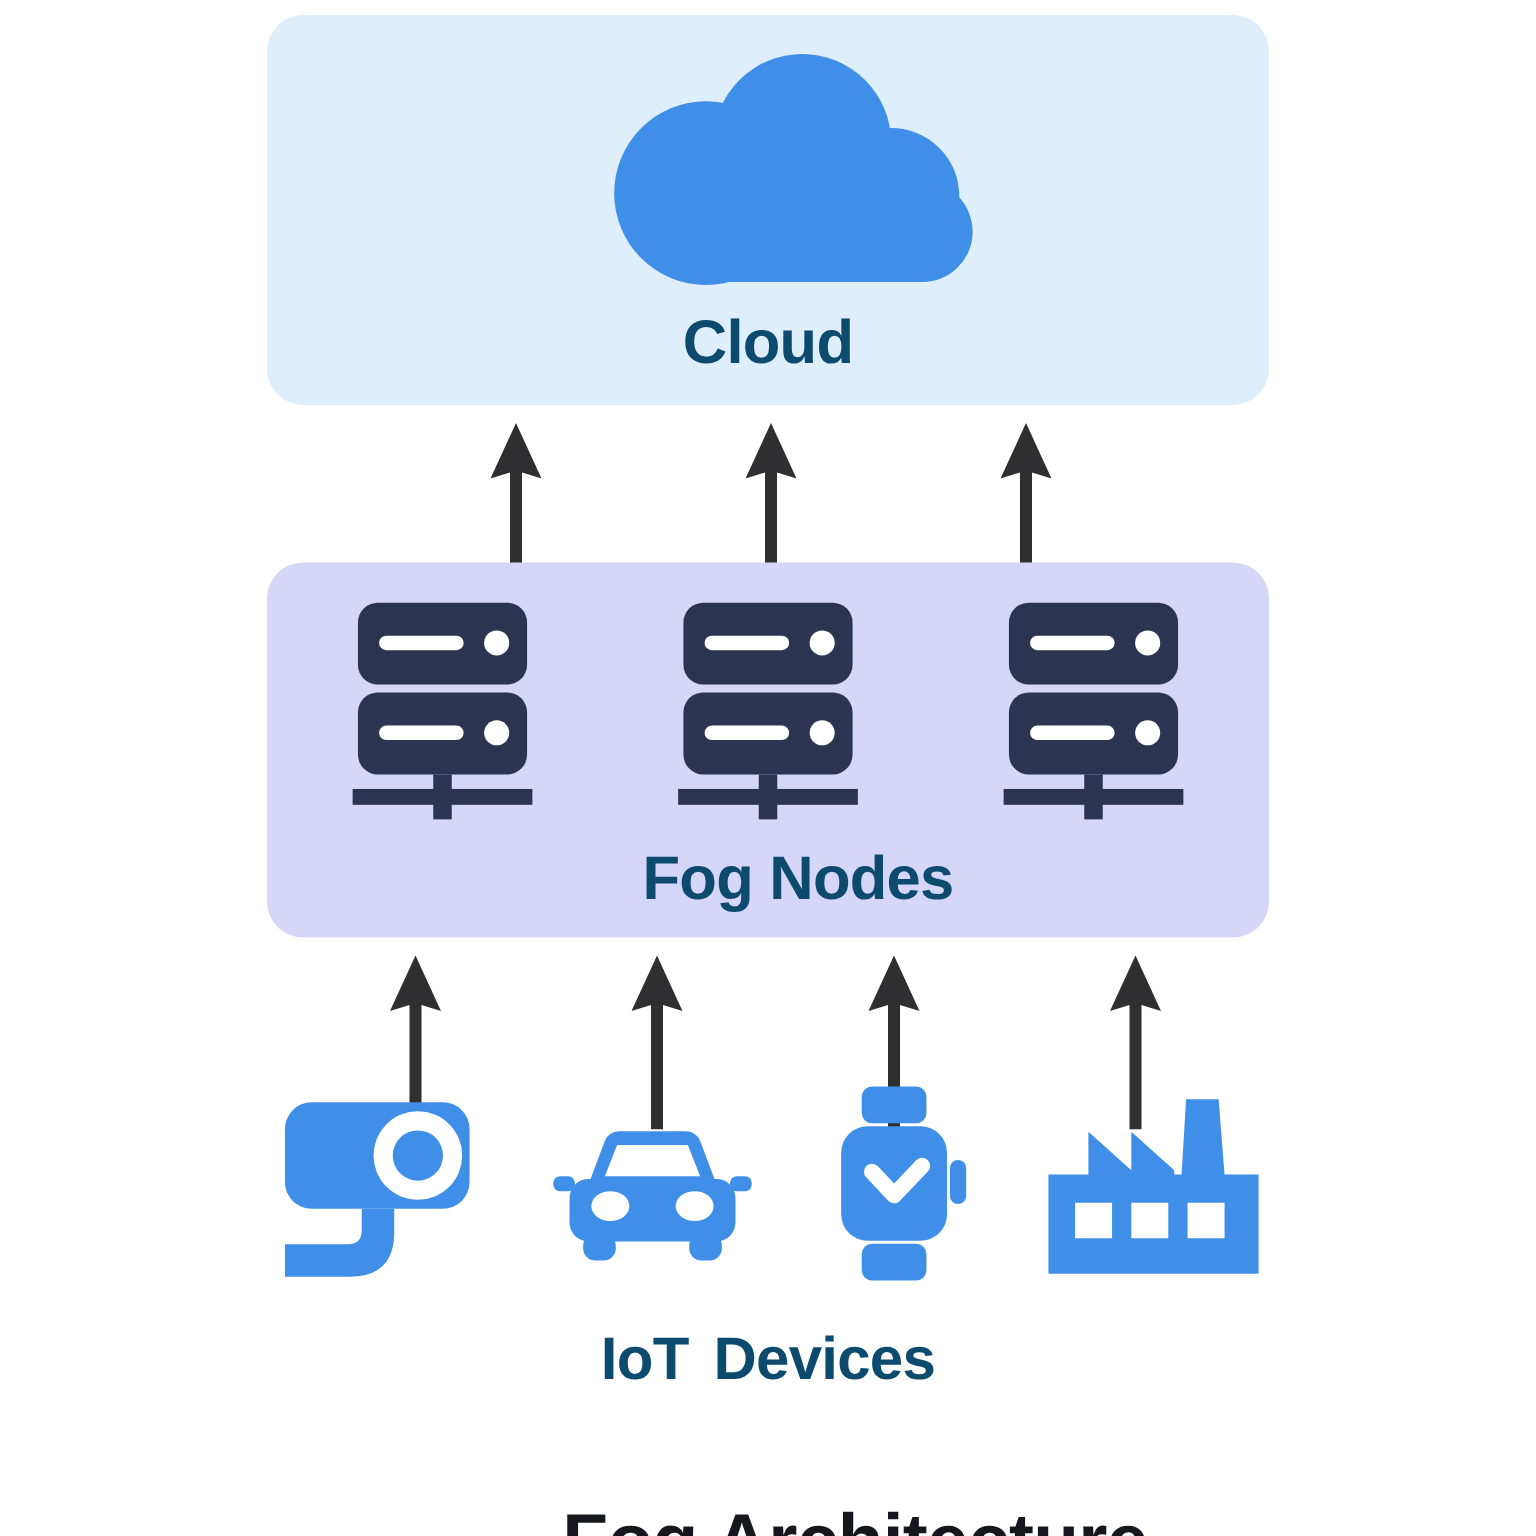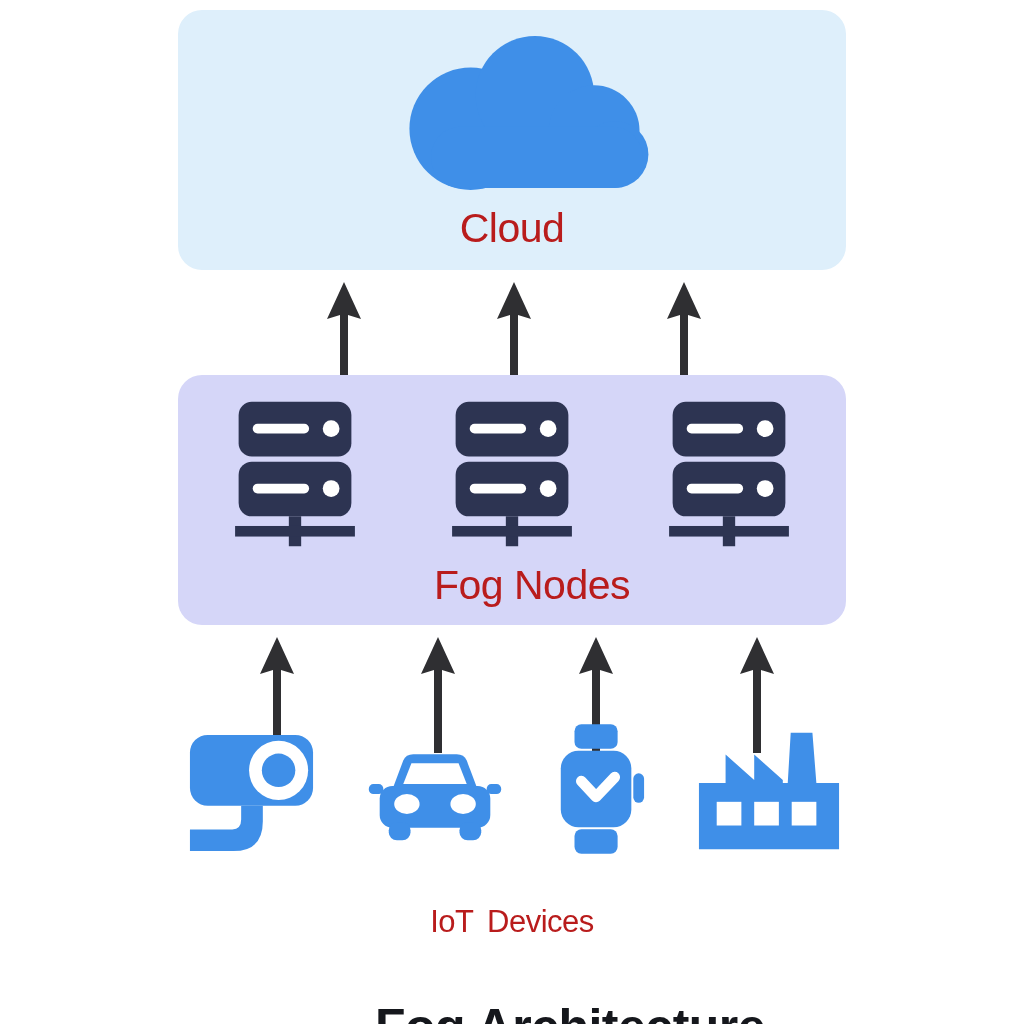--- a/index.html
+++ b/index.html
@@ -21,28 +21,28 @@
   }
   .cloud-panel { top: 10px; height: 260px; background: #deeffb; }
   .fog-panel   { top: 375px; height: 250px; background: #d5d6f8; }
 
   
   .layer-label {
     position: absolute;
     left: 178px; width: 668px;
     text-align: center;
     font-size: 41px;
-    font-weight: 400;
+    font-weight: 700;
     letter-spacing: -0.5px;
-    color: #b91c1c;
+    color: #0c4a6e;
     white-space: nowrap;
   }
   .cloud-label { top: 205px; }
   .fog-label   { top: 562px; padding-left: 40px; }
-  .iot-label   { top: 904px; font-size: 31px; word-spacing: 6px; }
+  .iot-label   { top: 884px; font-size: 40px; word-spacing: 6px; }
 
   .diagram-title {
     position: absolute;
     left: 570px; top: 998px;
     transform: translateX(-50%);
     font-size: 50px;
     font-weight: 600;
     letter-spacing: -0.5px;
     white-space: nowrap;
     color: #15171c;

